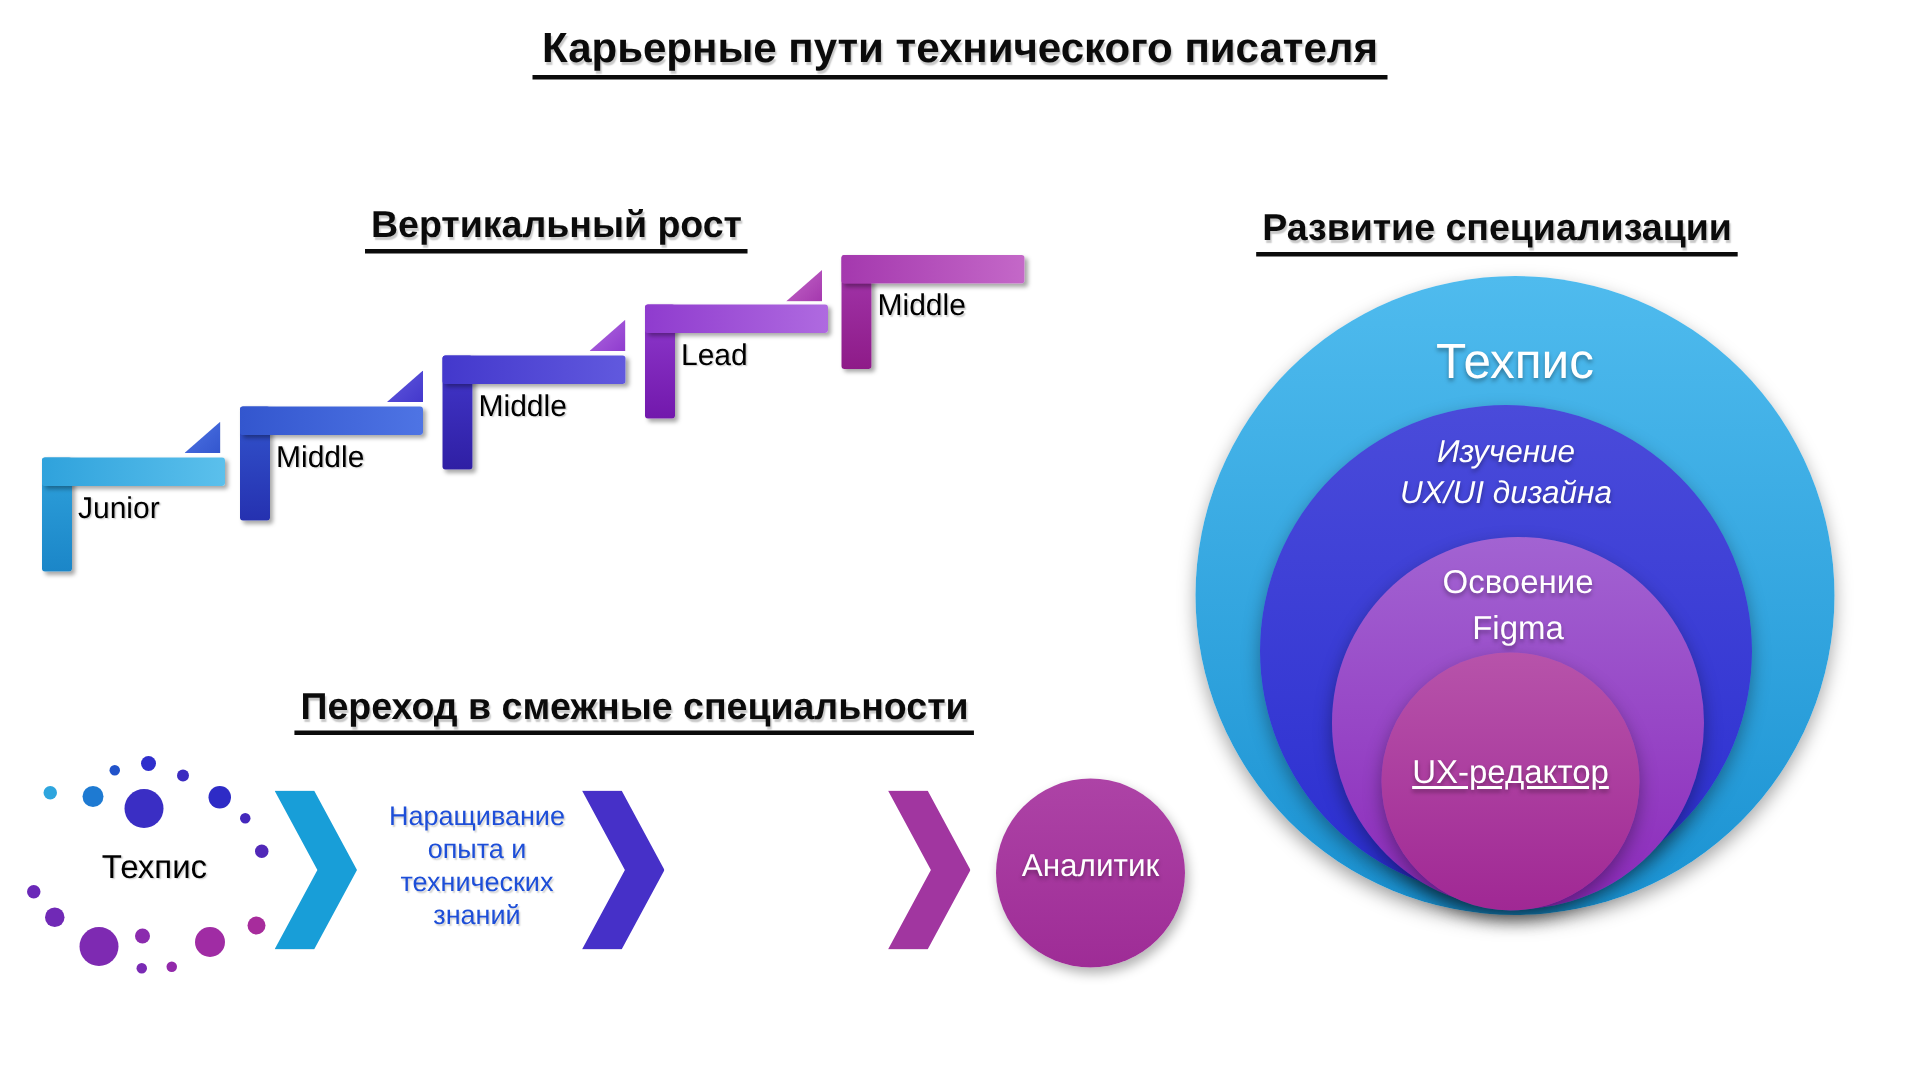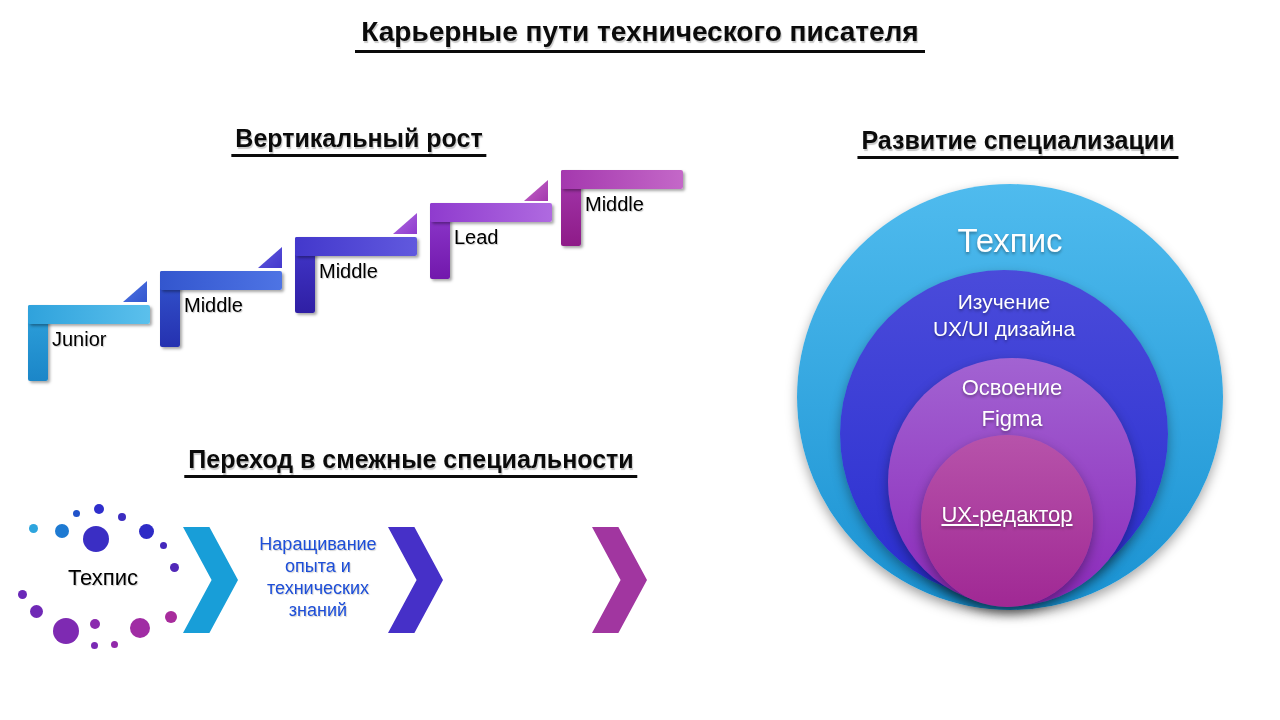--- a/index.html
+++ b/index.html
@@ -9,28 +9,28 @@
   }
   
   .title{
     position:absolute;left:0;top:12px;width:1280px;text-align:center;margin:0;
   }
   .title span{
     display:inline-block;font-size:28px;font-weight:700;color:#0b0b0b;
     border-bottom:3px solid #0b0b0b;padding:0 6px 2px 6px;
     text-shadow:1px 2px 1px rgba(0,0,0,0.22);
   }
-  .heading{position:absolute;margin:4px;transform:translateX(-50%);white-space:nowrap;}
+  .heading{position:absolute;margin:16px;transform:translateX(-50%);white-space:nowrap;}
   .heading span{
     display:inline-block;font-size:25px;font-weight:700;color:#0b0b0b;
     border-bottom:3px solid #0b0b0b;padding:0 4px 1px 4px;
     text-shadow:1px 2px 1px rgba(0,0,0,0.22);
   }
   .h-vg{left:355px;top:120px;}
-  .h-spec{left:1014px;top:122px;text-align:center;}
+  .h-spec{left:982px;top:122px;text-align:center;}
   .h-trans{left:407px;top:441px;}
 
   
   .step{position:absolute;}
   .s1{left:28px;top:305px;}
   .s2{left:160px;top:271px;}
   .s3{left:295px;top:237px;}
   .s4{left:430px;top:203px;}
   .s5{left:561px;top:170px;}
   .step-h{
@@ -62,21 +62,21 @@
   }
   .ring-1{left:797px;top:184px;width:426px;height:426px;}
   .ring-2{left:840px;top:270px;width:328px;height:328px;}
   .ring-3{left:888px;top:358px;width:248px;height:248px;}
   .ring-4{left:921px;top:435px;width:172px;height:172px;}
   .ring-label{
     position:absolute;left:0;width:100%;text-align:center;color:#fff;
     text-shadow:0 2px 3px rgba(0,0,0,0.35);line-height:1.28;
   }
   .ring-1 .ring-label{top:36px;font-size:33px;}
-  .ring-2 .ring-label{top:18px;font-size:21px;line-height:27px;}
+  .ring-2 .ring-label{top:18px;font-size:21px;line-height:27px;font-style:italic;}
   .ring-3 .ring-label{top:14px;font-size:22px;line-height:31px;}
   .ring-4 .ring-label{top:66px;font-size:22px;text-decoration:underline;}
 
   
   .dots-box{position:absolute;left:12px;top:506px;width:175px;height:150px;}
   .dot{position:absolute;border-radius:50%;display:block;}
   .source-label{
     position:absolute;left:55px;top:565px;width:96px;text-align:center;
     font-size:22px;color:#000;text-shadow:1px 1px 1px rgba(0,0,0,0.2);
   }
@@ -180,14 +180,17 @@
       <span class="dot" style="left: 118px; top: 112px; width: 20px; height: 20px; background: rgb(160, 44, 164);"></span>
       <span class="dot" style="left: 153px; top: 105px; width: 12px; height: 12px; background: rgb(167, 44, 156);"></span>
     </div>
   <div class="source-label">Техпис</div>
 
   <div class="chevron ch-1" style="--c1: #189ED8;"></div>
   <div class="stage stage-1">Наращивание опыта и технических знаний</div>
   <div class="chevron ch-2" style="--c1: #4630C8;"></div>
   <div class="chevron ch-3" style="--c1: #A136A0;"></div>
 
+  <div class="result-circle" style="--c1: #AD43A6; --c2: #9E2C96;">
+    <span class="result-label">Аналитик</span>
+  </div>
 
 </div>
 
 </body></html>

